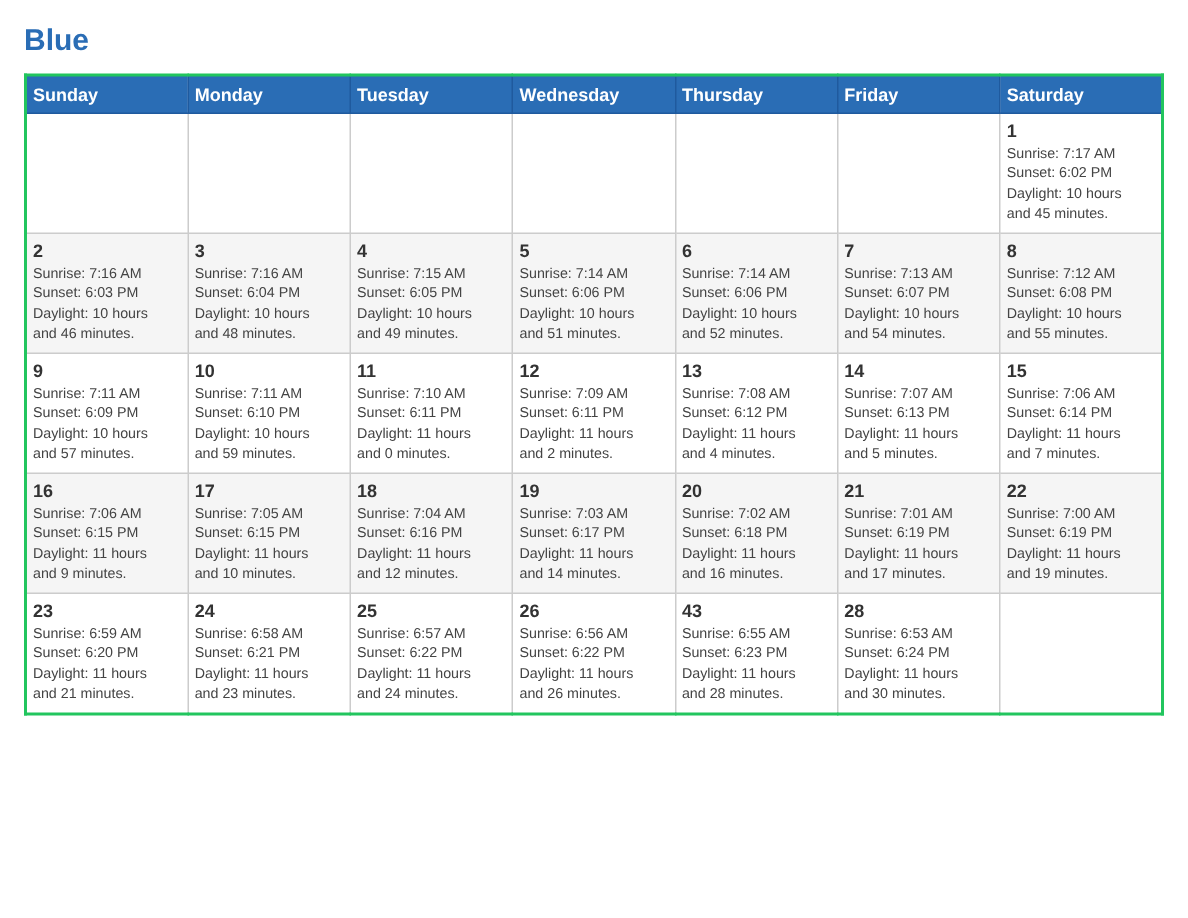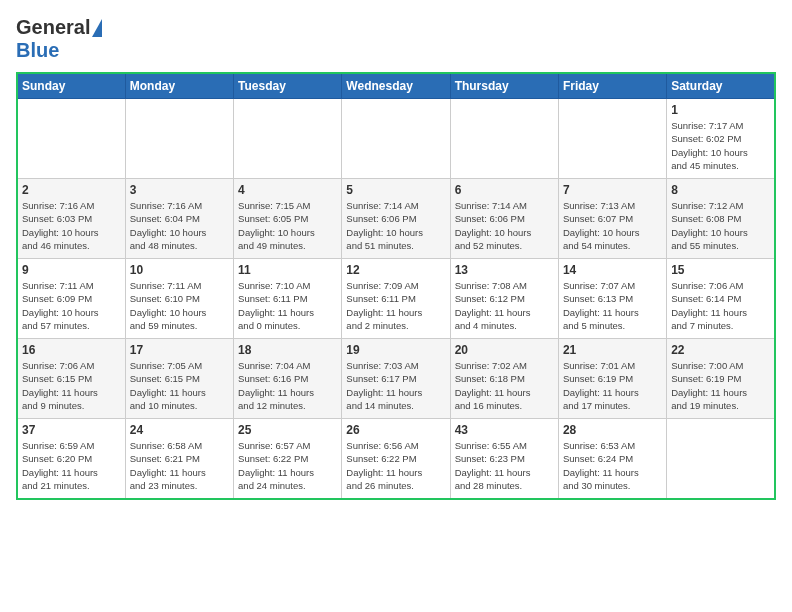--- a/index.html
+++ b/index.html
@@ -103,24 +103,20 @@
     .empty {
       background: #fff !important;
     }
   </style>
 </head>
 <body>
 
 <div class="page">
   <div class="header">
     <div class="logo-area">
-      <div class="logo-text">
-        <span class="logo-general">General</span>
-        <span class="logo-icon"></span>
-      </div>
       <span class="logo-blue">Blue</span>
     </div>
     <div class="title-area">
     </div>
   </div>
 
   <table class="calendar">
     <thead>
       <tr>
       <th>Sunday</th>
@@ -296,21 +292,21 @@
           <td>
             <span class="day-num">22</span>
             <div class="day-info" style="white-space: pre-line;">Sunrise: 7:00 AM
 Sunset: 6:19 PM
 Daylight: 11 hours
 and 19 minutes.</div>
           </td>
         </tr>
         <tr>
           <td>
-            <span class="day-num">37</span>
+            <span class="day-num">23</span>
             <div class="day-info" style="white-space: pre-line;">Sunrise: 6:59 AM
 Sunset: 6:20 PM
 Daylight: 11 hours
 and 21 minutes.</div>
           </td>
           <td>
             <span class="day-num">24</span>
             <div class="day-info" style="white-space: pre-line;">Sunrise: 6:58 AM
 Sunset: 6:21 PM
 Daylight: 11 hours

